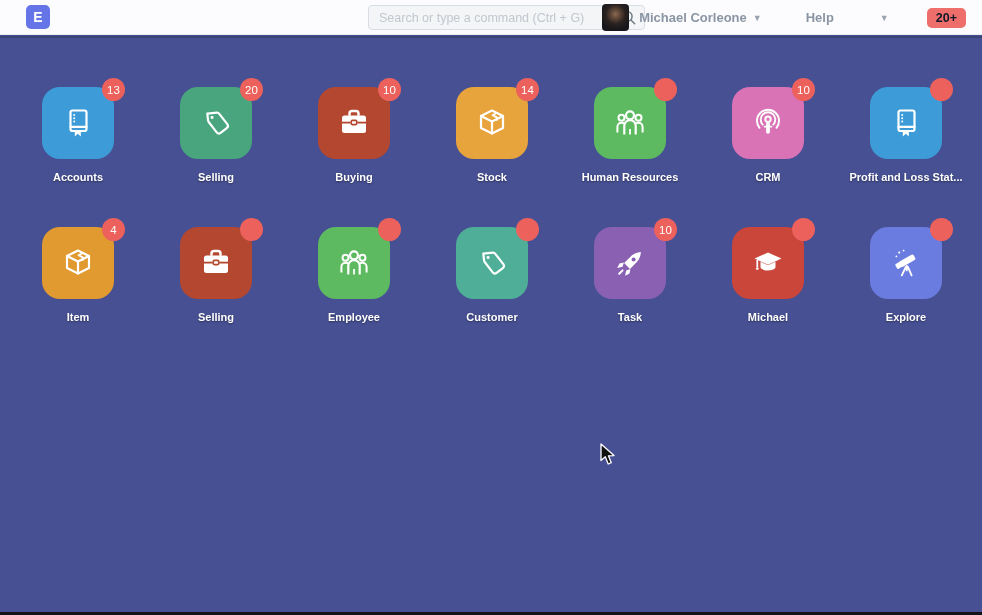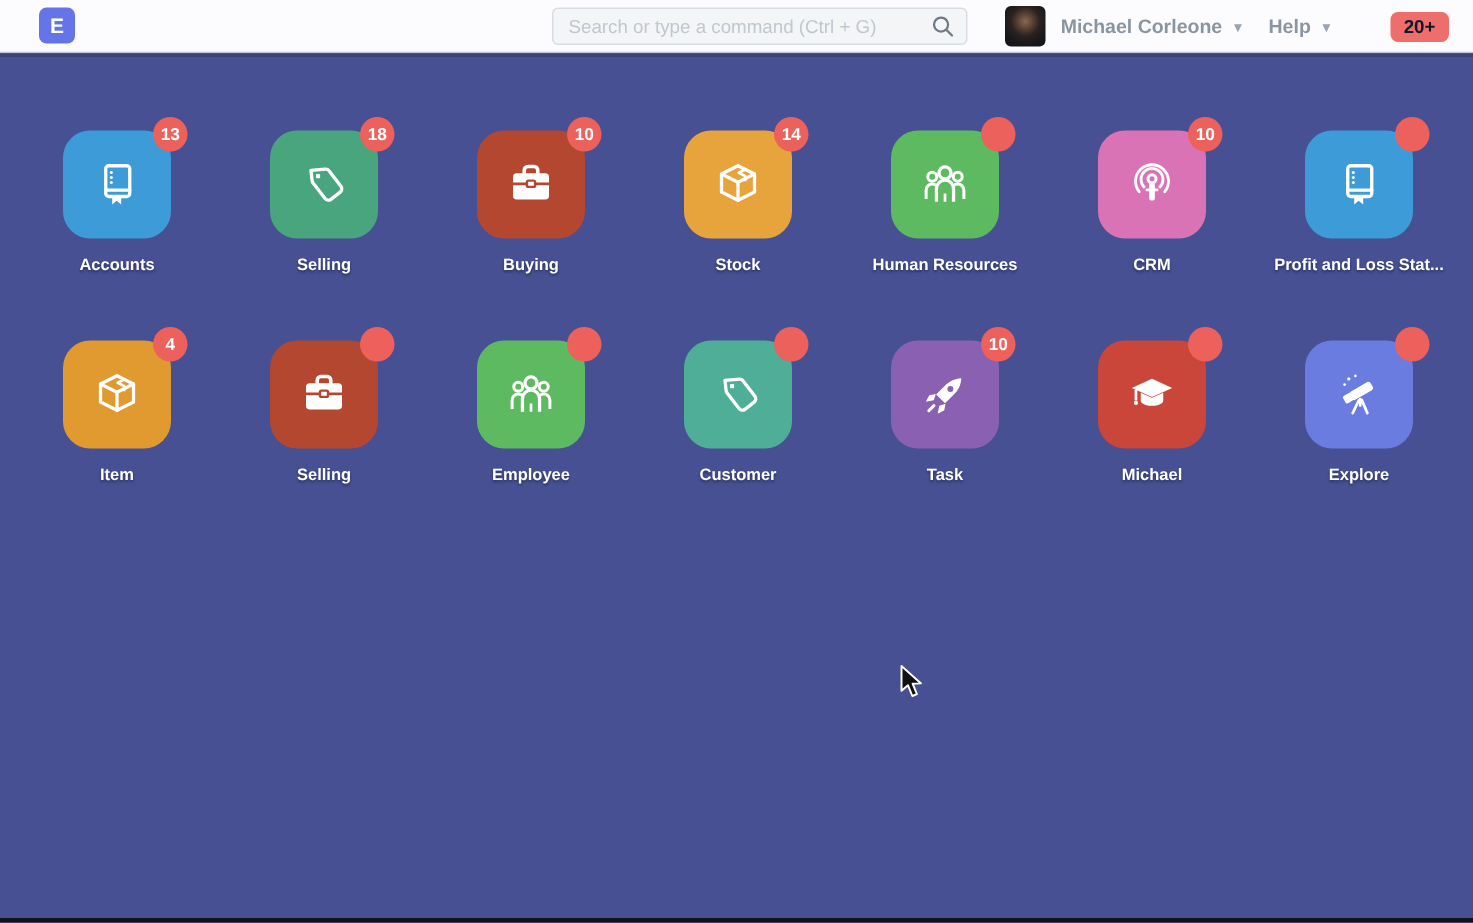--- a/index.html
+++ b/index.html
@@ -49,21 +49,21 @@
     width:27px; height:27px; border-radius:4px;
     background:
       radial-gradient(circle at 50% 38%, #8a6a52 0%, #5c4436 22%, #2a2220 45%, #17161a 75%);
     margin-right:10px; cursor:pointer; flex:none;
   }
   .nav-user, .nav-help {
     display:flex; align-items:center; cursor:pointer;
     color:#8a95a3; font-size:13px; font-weight:bold;
   }
   .caret { font-size:9px; margin-left:6px; color:#9aa4b0; }
-  .nav-help { margin-left:16px; }
+  .nav-help { margin-left:44px;gap:40px; }
   .notif-badge {
     margin-left:38px;
     background:#ee6e6b; color:#0f172a;
     font-size:12.5px; font-weight:bold;
     padding:3px 9px; border-radius:5px;
     cursor:pointer;
   }
 
   
   .desk {
@@ -84,21 +84,21 @@
     width:72px; height:72px; border-radius:18px;
     background:var(--tile);
     display:flex; align-items:center; justify-content:center;
   }
   .tile svg { width:40px; height:40px; display:block; }
   .badge {
     position:absolute; top:-9px; right:-11px;
     min-width:23px; height:23px; padding:0 4px;
     border-radius:12px;
     background:#ec615c; color:#fff;
-    font-size:11.5px; font-weight:bold;
+    font-size:11.5px; font-weight:normal;
     display:flex; align-items:center; justify-content:center;margin-left:42px;
   }
   .cell-label {
     margin-top:12px;
     color:#fff; font-size:11px; font-weight:bold;
     white-space:nowrap;
     text-shadow:0 1px 2px rgba(0,0,0,0.4);
   }
 
   
@@ -161,21 +161,21 @@
     <div class="cell-label">Accounts</div>
   </div>
       <div class="cell" style="--tile: #48a57e;">
     <div class="tile">
       <span class="tile-icon">
             <svg viewBox="0 0 40 40">
               <path d="M11.3 10.6 l9.6 -0.9 a2.8 2.8 0 0 1 2.4 1.1 l8 10.4 a2.8 2.8 0 0 1 -0.5 3.9 l-6.2 4.8 a2.8 2.8 0 0 1 -3.9 -0.5 l-8 -10.4 a2.8 2.8 0 0 1 -0.6 -1.5 z" stroke="#fff" fill="none" stroke-width="2.2" stroke-linecap="round" stroke-linejoin="round"></path>
    <rect x="14.7" y="13.1" width="2.7" height="2.7" fill="#fff"></rect>
             </svg>
           </span>
-      <span class="badge">18</span>
+      <span class="badge">20</span>
     </div>
     <div class="cell-label">Selling</div>
   </div>
       <div class="cell" style="--tile: #b4472f;">
     <div class="tile">
       <span class="tile-icon">
             <svg viewBox="0 0 40 40">
               <path d="M15.5 12.8 v-2.3 a2.5 2.5 0 0 1 2.5 -2.5 h4 a2.5 2.5 0 0 1 2.5 2.5 v2.3" stroke="#fff" fill="none" stroke-width="2.4"></path>
    <rect x="8" y="12.5" width="24" height="17.5" rx="2.5" fill="#fff"></rect>
    <line x1="8" y1="19.6" x2="16.8" y2="19.6" stroke="var(--tile)" stroke-width="1.8"></line>

